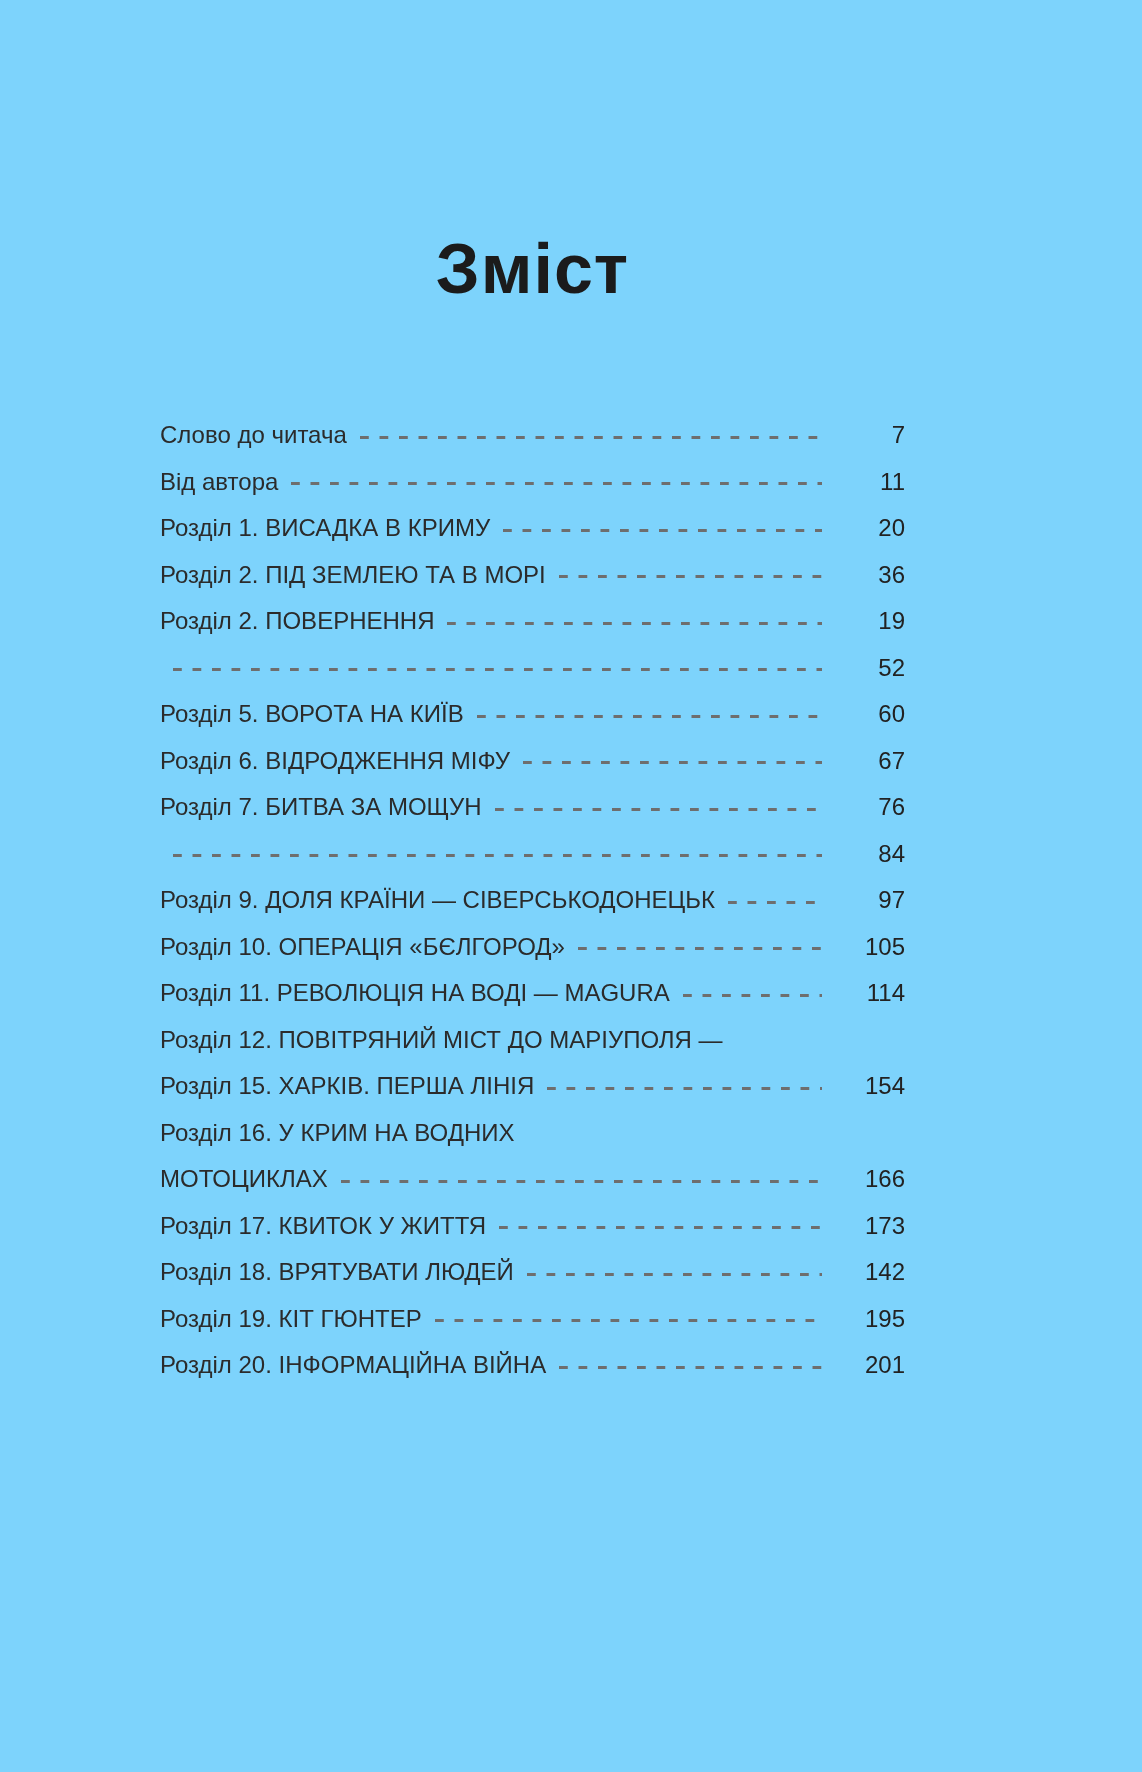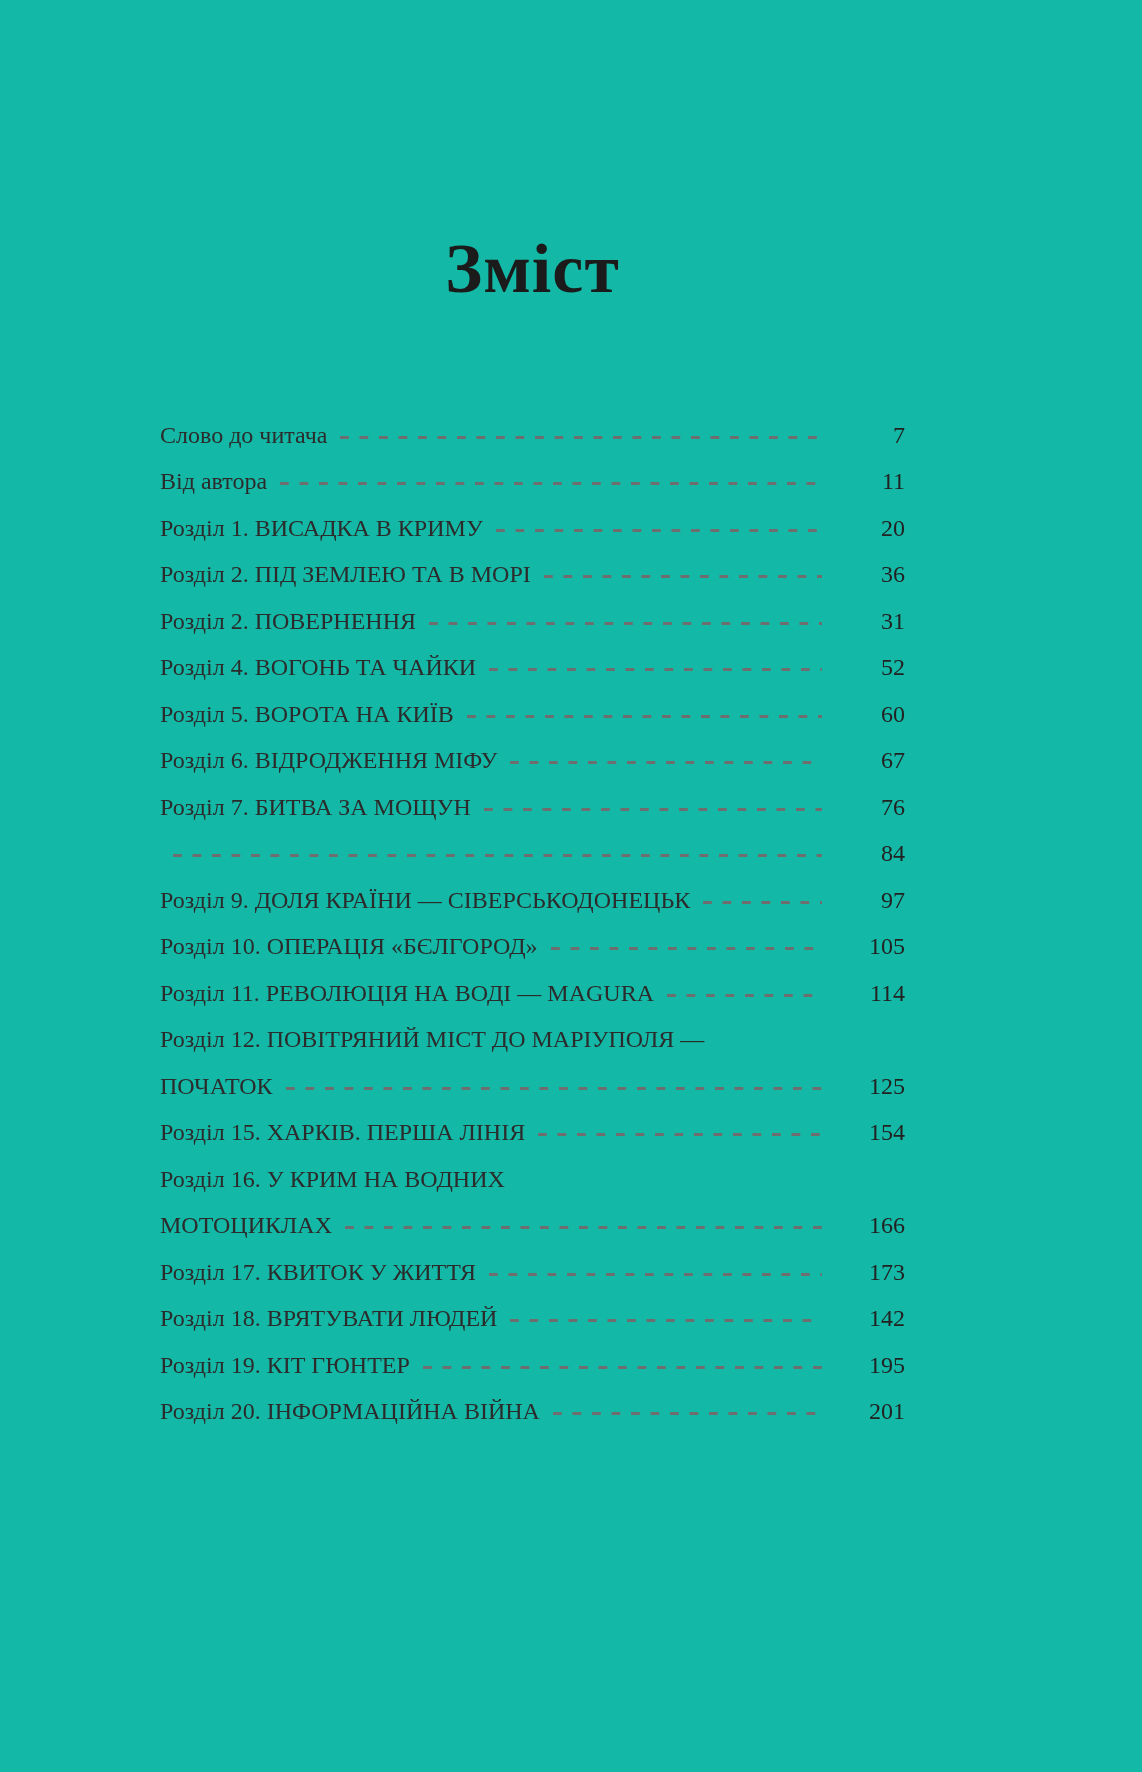--- a/index.html
+++ b/index.html
@@ -4,23 +4,23 @@
 <style>
   html, body {
     margin: 0;
     padding: 0;
     background: #ffffff;
   }
   .page {
     position: relative;
     width: 1142px;
     height: 1772px;
-    background: #14b8a6;
+    background: #7dd3fc;
     overflow: hidden;
-    font-family: Liberation Serif, serif;
+    font-family: Liberation Sans, sans-serif;
   }
   .content {
     position: absolute;
     left: 160px;
     top: 0;
     width: 745px;
   }
   .doc-title {
     margin-top: 230px;
     font-size: 70px;
@@ -96,25 +96,24 @@
 
       <div class="row">
         <span class="lbl">Розділ 2. ПІД ЗЕМЛЕЮ ТА В МОРІ</span>
         <span class="lead"></span>
         <span class="pg">36</span>
       </div>
 
       <div class="row">
         <span class="lbl">Розділ 2. ПОВЕРНЕННЯ</span>
         <span class="lead"></span>
-        <span class="pg">31</span>
-      </div>
-
-      <div class="row">
-        <span class="lbl">Розділ 4. ВОГОНЬ ТА ЧАЙКИ</span>
+        <span class="pg">19</span>
+      </div>
+
+      <div class="row">
         <span class="lead"></span>
         <span class="pg">52</span>
       </div>
 
       <div class="row">
         <span class="lbl">Розділ 5. ВОРОТА НА КИЇВ</span>
         <span class="lead"></span>
         <span class="pg">60</span>
       </div>
 
@@ -148,25 +147,20 @@
       </div>
 
       <div class="row">
         <span class="lbl">Розділ 11. РЕВОЛЮЦІЯ НА ВОДІ — MAGURA</span>
         <span class="lead"></span>
         <span class="pg">114</span>
       </div>
 
       <div class="row">
         <span class="lbl">Розділ 12. ПОВІТРЯНИЙ МІСТ ДО МАРІУПОЛЯ —</span>
-      </div>
-      <div class="row">
-        <span class="lbl">ПОЧАТОК</span>
-        <span class="lead"></span>
-        <span class="pg">125</span>
       </div>
 
 
 
       <div class="row">
         <span class="lbl">Розділ 15. ХАРКІВ. ПЕРША ЛІНІЯ</span>
         <span class="lead"></span>
         <span class="pg">154</span>
       </div>
 

